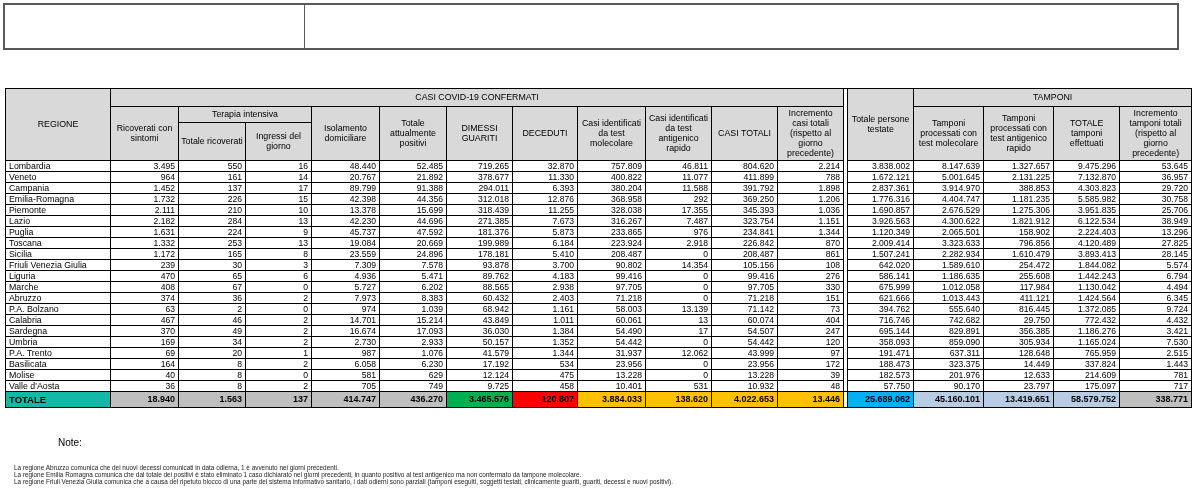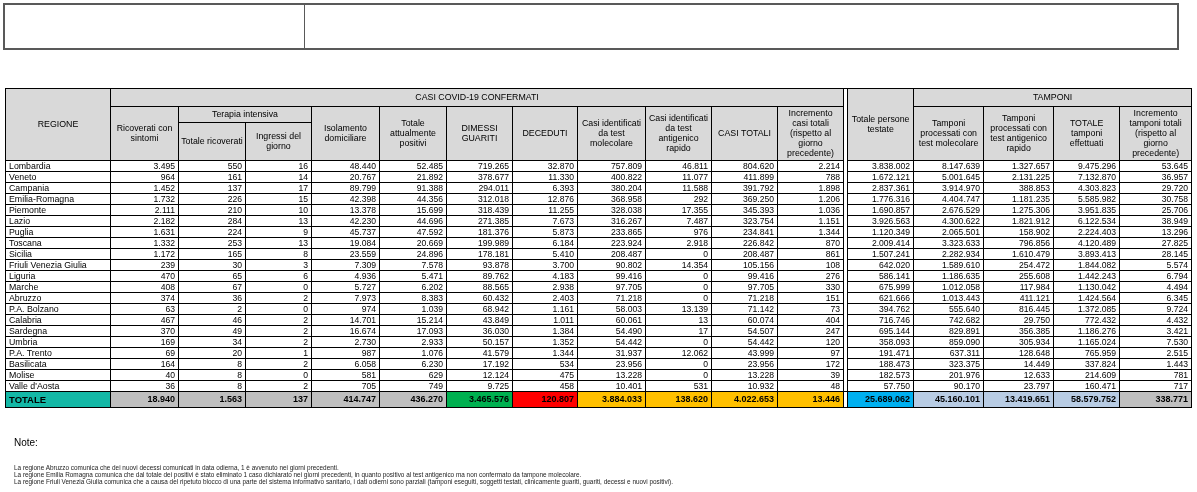--- a/index.html
+++ b/index.html
@@ -59,21 +59,21 @@
   .covid tr.total td.region{background:#14b8a6;text-align:left;font-size:9.5px;}
   .covid tr.total .c0,.covid tr.total .c1,.covid tr.total .c2,.covid tr.total .c3,
   .covid tr.total .c4,.covid tr.total .c15{background:#bfbfbf;}
   .covid tr.total .c5{background:#00b050;}
   .covid tr.total .c6{background:#ff0000;}
   .covid tr.total .c7,.covid tr.total .c8,.covid tr.total .c9,.covid tr.total .c10{background:#ffc000;}
   .covid tr.total .c11{background:#00b0f0;margin-left:16px;}
   .covid tr.total .c12,.covid tr.total .c13,.covid tr.total .c14{background:#b8cce4;}
   
   .notes{position:absolute;left:14px;top:437px;width:1150px;}
-  .notes-heading{font-size:10px;margin-bottom:16px;}
+  .notes-heading{font-size:10px;margin-bottom:16px;margin-left:44px;}
   .note-line{font-size:6.4px;line-height:7.2px;color:#222;}
 </style>
 </head>
 <body>
 
 <div class="title-box">
   <div class="title-left"></div>
 </div>
 
 <table class="covid">
@@ -537,21 +537,21 @@
         <td class="num c5">9.725</td>
         <td class="num c6">458</td>
         <td class="num c7">10.401</td>
         <td class="num c8">531</td>
         <td class="num c9">10.932</td>
         <td class="num c10">48</td>
         <td class="gap"></td>
         <td class="num c11">57.750</td>
         <td class="num c12">90.170</td>
         <td class="num c13">23.797</td>
-        <td class="num c14">160.471</td>
+        <td class="num c14">175.097</td>
         <td class="num c15">717</td>
       </tr>
       <tr class="total">
         <td class="region">TOTALE</td>
         <td class="num c0">18.940</td>
         <td class="num c1">1.563</td>
         <td class="num c2">137</td>
         <td class="num c3">414.747</td>
         <td class="num c4">436.270</td>
         <td class="num c5">3.465.576</td>

